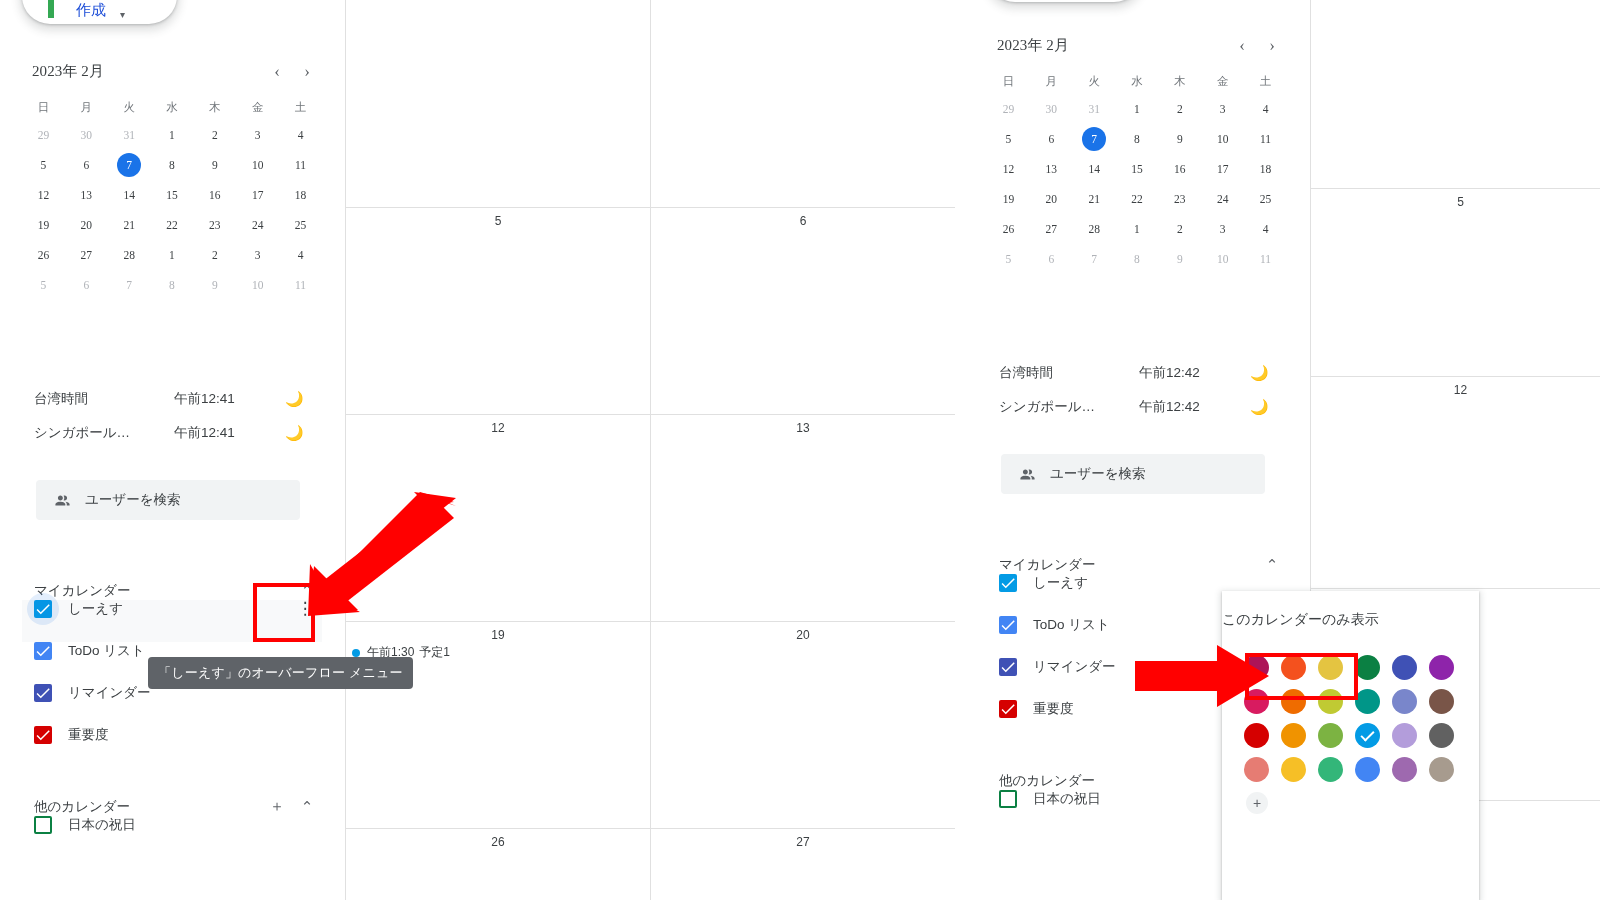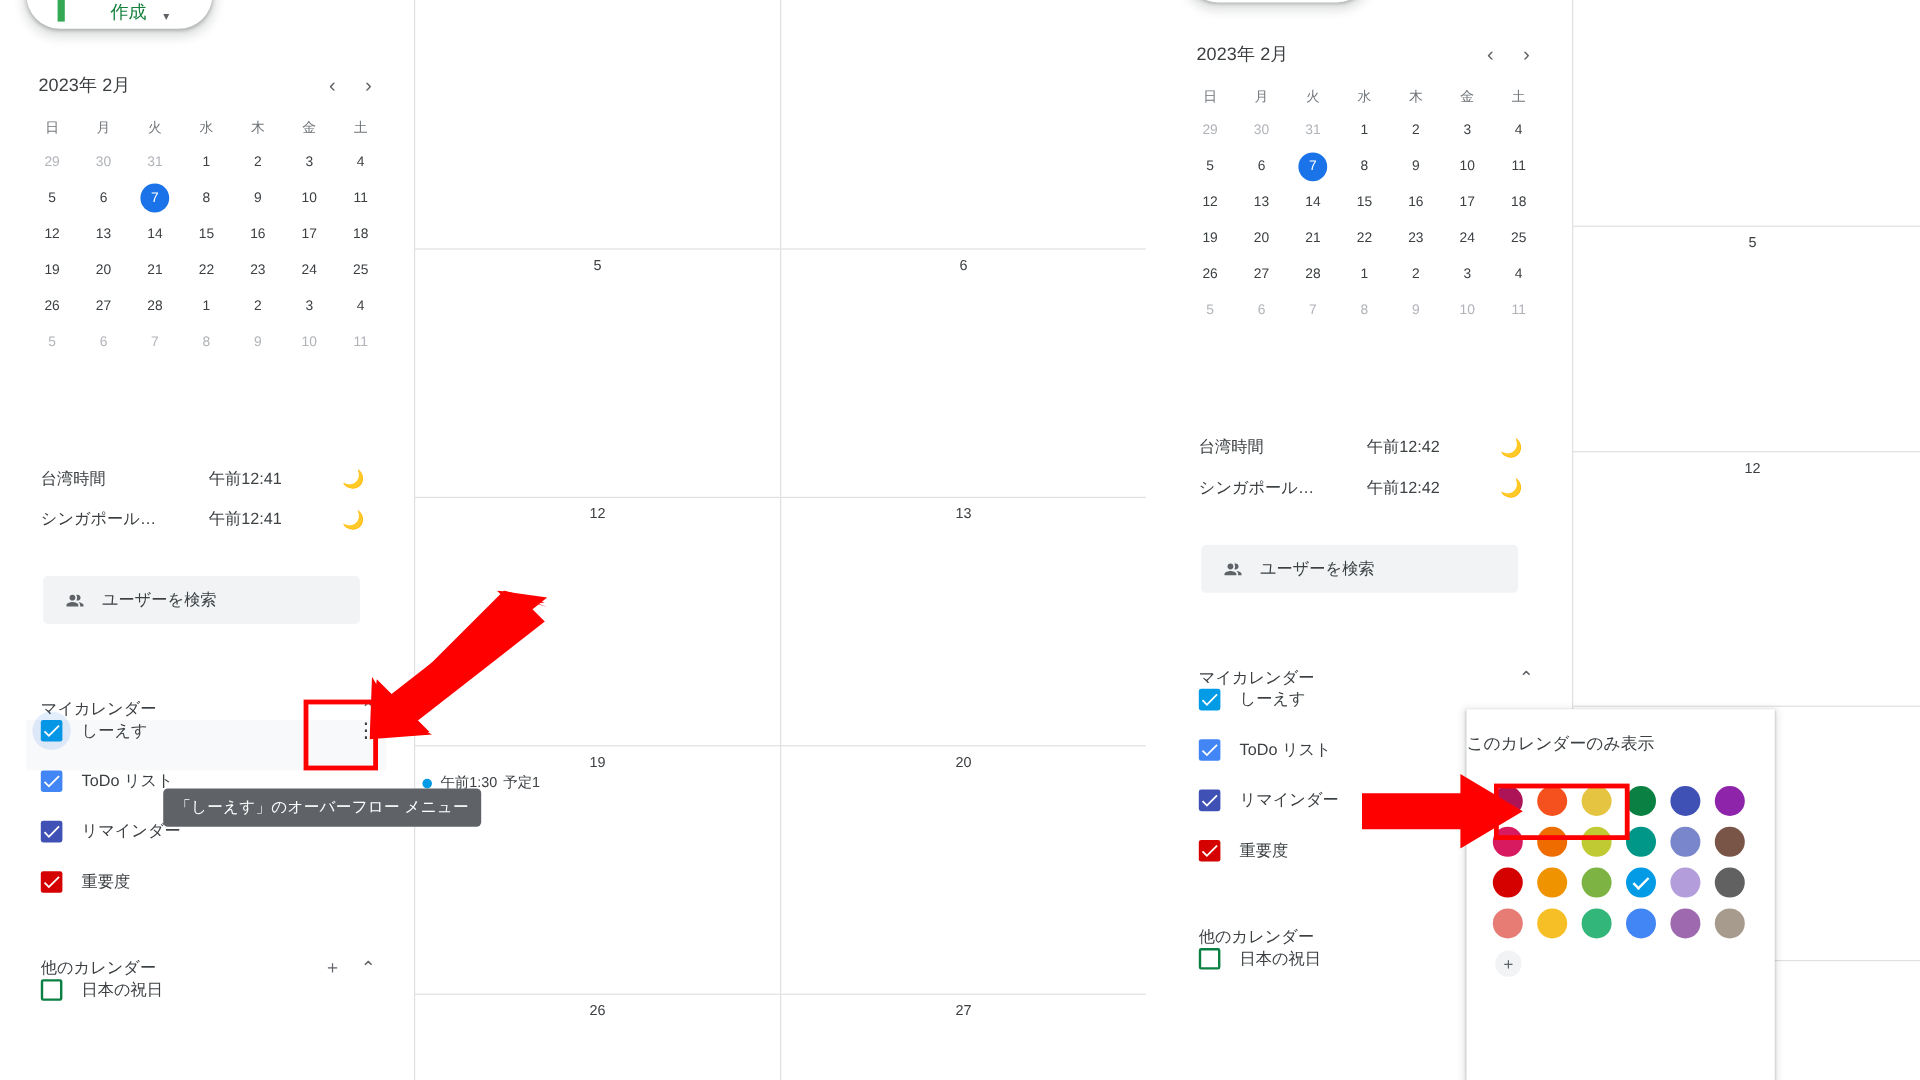--- a/index.html
+++ b/index.html
@@ -43,32 +43,32 @@
     margin-left: 16px;
     flex: none;
   }
   .plus-logo i {
     position: absolute;
     display: block;
   }
   .pl-v { left: 10px; top: 0; width: 6px; height: 24px; background: #34a853; }
   .create-label {
     font-size: 15px;
-    color: #15803d;
-    margin-left: 28px;
+    color: #1d4ed8;
+    margin-left: 12px;
     white-space: nowrap;
   }
   .create-caret {
     margin-left: 14px;
     font-size: 10px;
     color: #5f6368;
   }
 
   
-  .mini-cal { position: absolute; }
+  .mini-cal { position: absolute; font-family: Liberation Serif, serif; }
   .mini-head {
     display: flex;
     align-items: center;
     height: 30px;
     padding-left: 10px;
   }
   .mini-title {
     font-size: 15px;
     color: #3c4043;
     letter-spacing: .1px;
@@ -518,21 +518,21 @@
       <span class="sh-btn">⌃</span>
     </div>
 
     <div class="cal-row">
       <span class="cb empty"></span>
       <span class="cal-name">日本の祝日</span>
     </div>
   </div>
 </div>
 
-<div class="tooltip" style="left:136px; top:657px;">「しーえす」のオーバーフロー メニュー</div>
+<div class="tooltip" style="left:148px; top:657px;">「しーえす」のオーバーフロー メニュー</div>
 
 <div class="panel" style="left:965px; width:345px; height:900px;">
 
   <div class="create-btn" style="left:22px; top:-66px; width:155px; height:68px;">
     
     
     
   </div>
 
   <div class="mini-cal" style="left:22px; top:30px; width:300px;">

